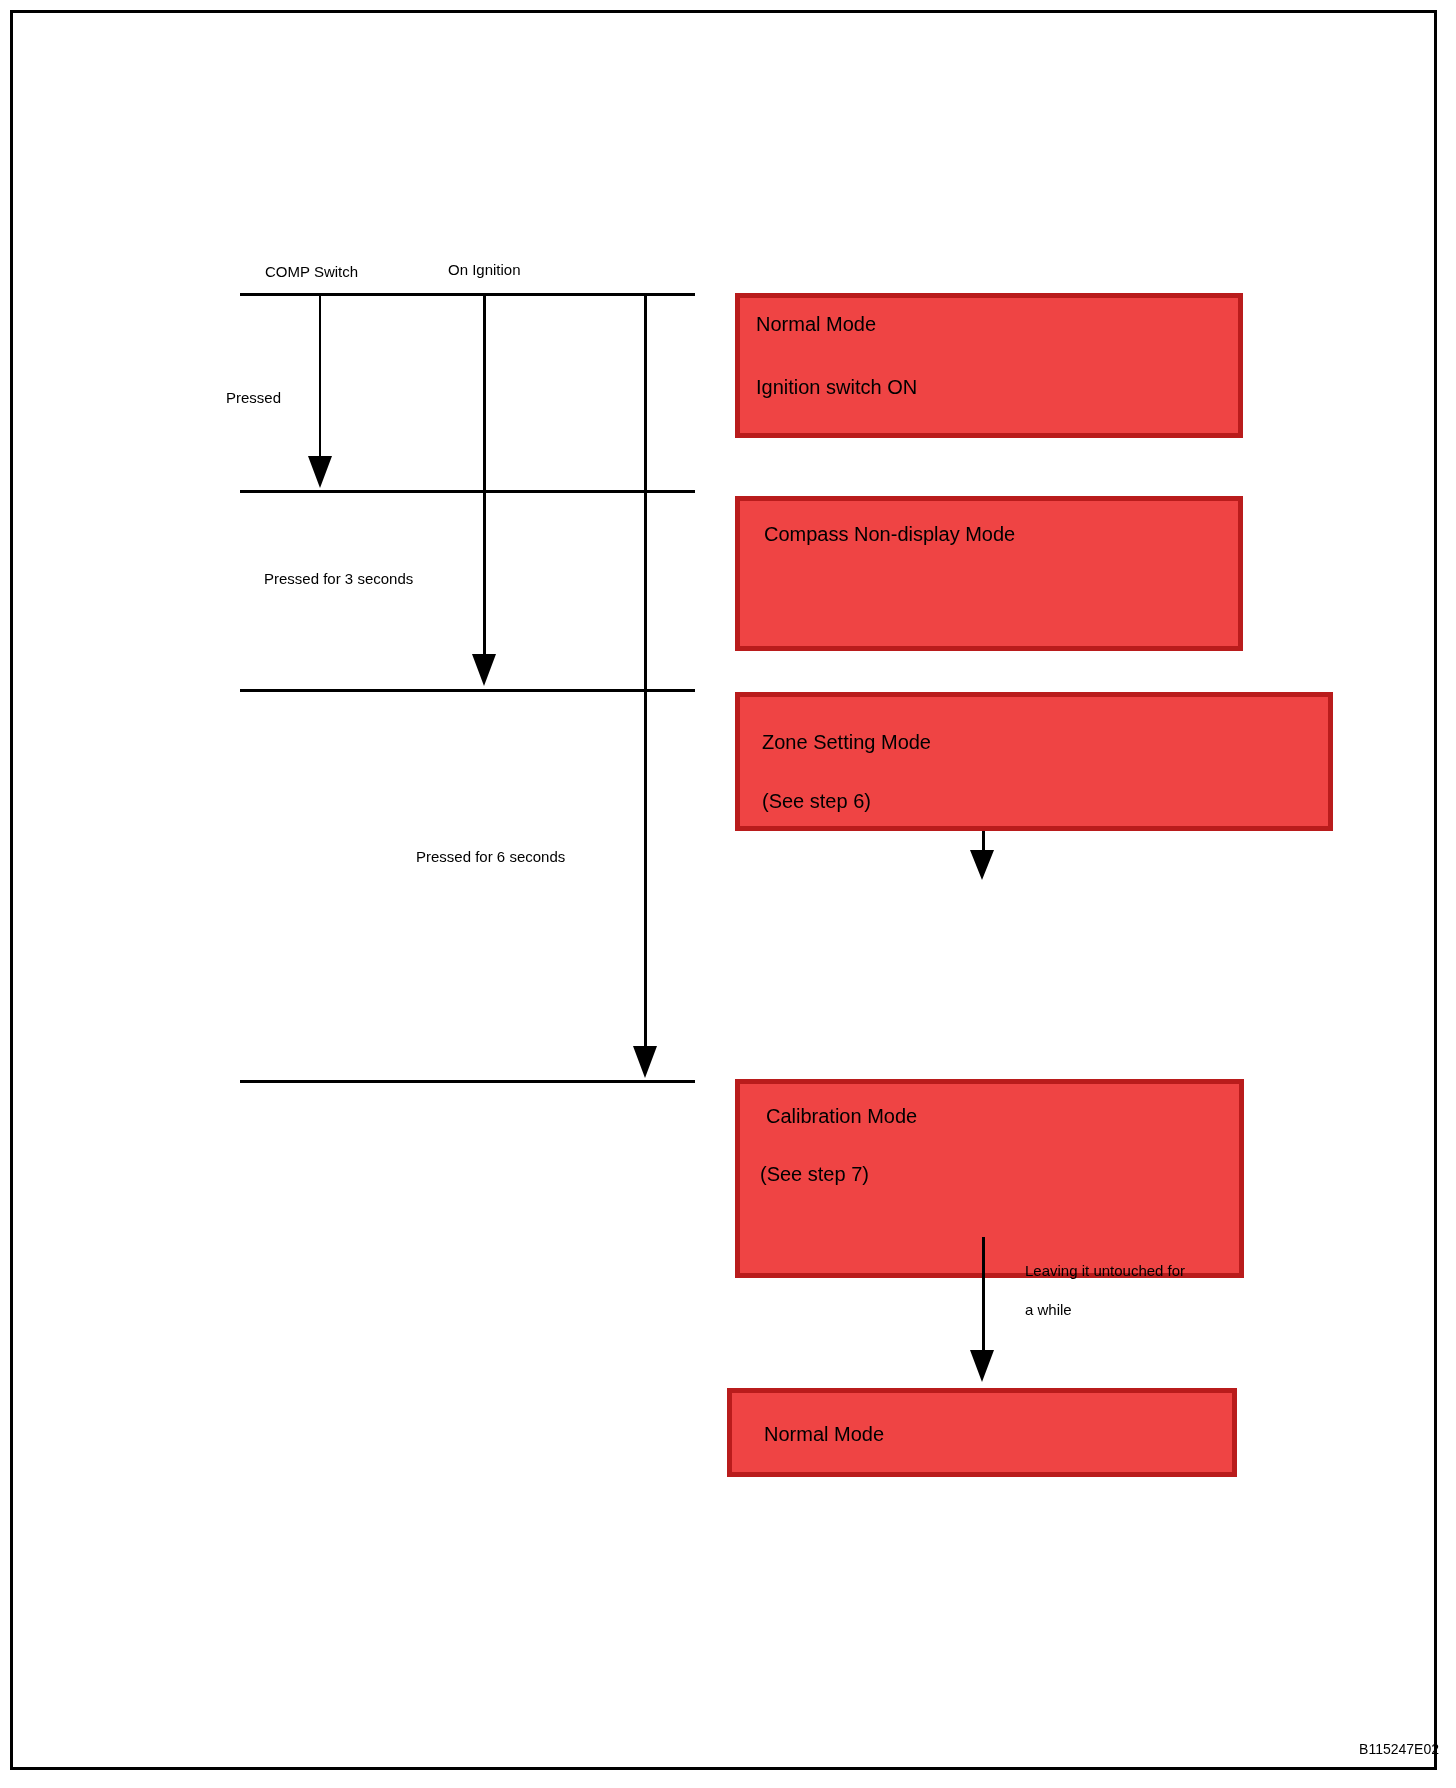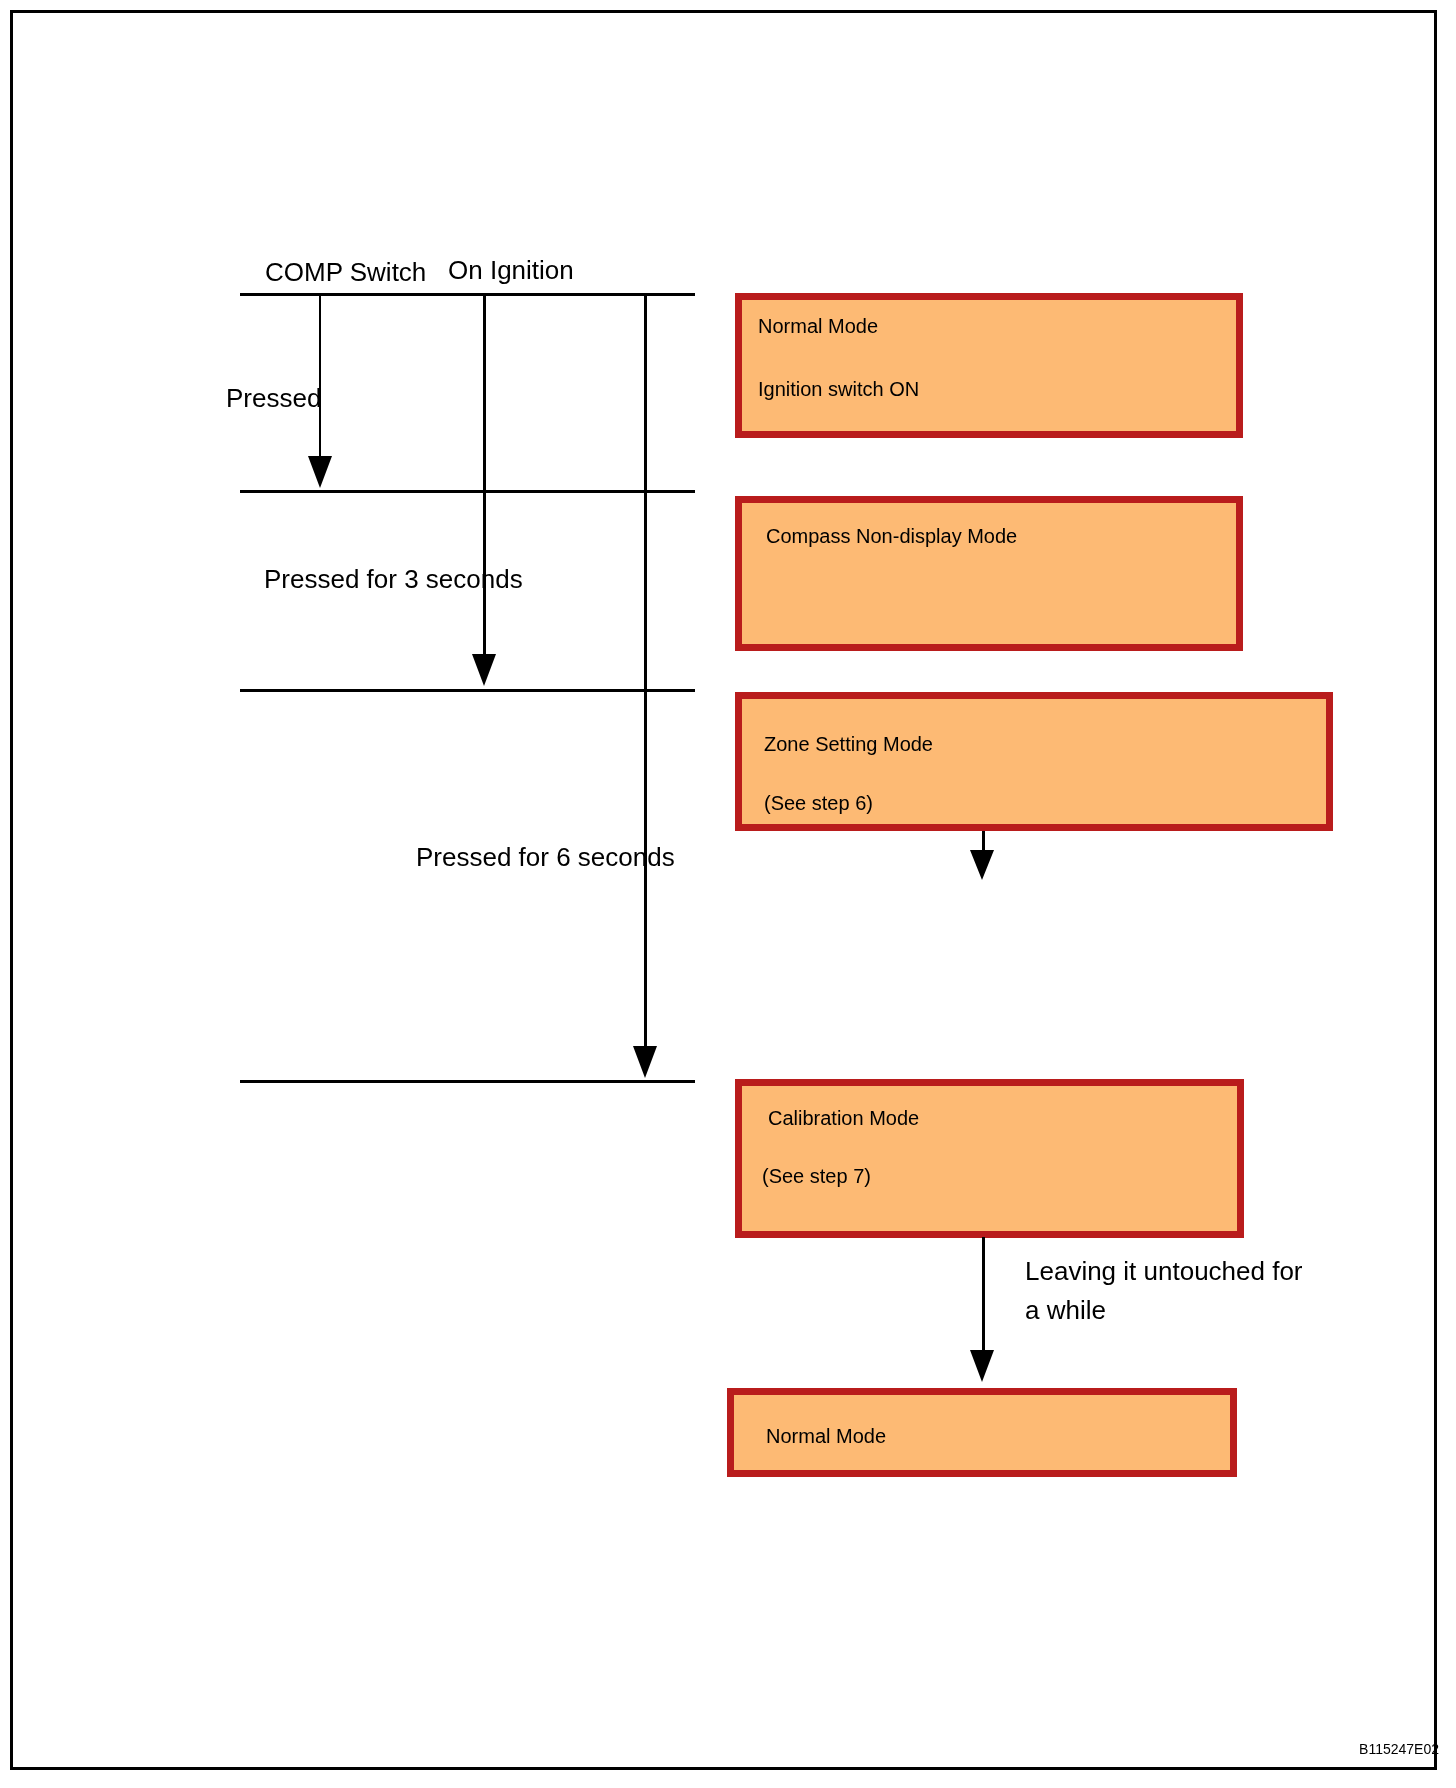--- a/index.html
+++ b/index.html
@@ -4,30 +4,30 @@
 <style>
   html,body{margin:0;padding:0;background:#ffffff;}
   .page{
     position:relative;width:1456px;height:1788px;background:#ffffff;
     font-family:"Liberation Sans", sans-serif;color:#000000;overflow:hidden;
   }
   .frame{
     position:absolute;left:10px;top:10px;width:1427px;height:1760px;
     border:3px solid #000;box-sizing:border-box;
   }
-  .lbl{position:absolute;font-size:26px;line-height:24px;white-space:nowrap;color:#000;}
+  .lbl{position:absolute;font-size:15px;line-height:24px;white-space:nowrap;color:#000;}
   .hrule{position:absolute;left:240px;width:455px;height:3px;background:#000;}
   .vline{position:absolute;width:3px;background:#000;}
   .arrowhead{
     position:absolute;width:0;height:0;
     border-left:12px solid transparent;border-right:12px solid transparent;
     border-top:32px solid #000;
   }
   .mbox{
-    position:absolute;border:7px solid #b91c1c;box-sizing:border-box;background:#fdba74;
+    position:absolute;border:5px solid #b91c1c;box-sizing:border-box;background:#ef4444;
   }
   .mbox .bl{position:absolute;font-size:20px;line-height:24px;white-space:nowrap;}
   
   #rule1{top:293px;} #rule2{top:490px;} #rule3{top:689px;} #rule4{top:1080px;}
   
   #hdr-comp{left:265px;top:260px;} #hdr-dur{left:448px;top:258px;}
   
   #lbl-pressed{left:226px;top:360px;margin-top:26px;}
   #lbl-p3{left:264px;top:567px;}
   #lbl-p6{left:416px;top:845px;}
@@ -40,21 +40,21 @@
   #h3{left:633px;top:1046px;}
   
   #box-normal{left:735px;top:293px;width:508px;height:145px;}
   #box-normal .l1{left:16px;top:14px;} #box-normal .l2{left:16px;top:77px;}
   #box-compass{left:735px;top:496px;width:508px;height:155px;padding-left:20px;}
   #box-compass .l1{left:24px;top:21px;}
   #box-zone{left:735px;top:692px;width:598px;height:139px;}
   #box-zone .l1{left:22px;top:33px;} #box-zone .l2{left:22px;top:92px;}
   #box-compsw{left:735px;top:879px;width:509px;height:162px;}
   #box-compsw .l1{left:26px;top:18px;} #box-compsw .l2{left:28px;top:85px;}
-  #box-calib{left:735px;top:1079px;width:509px;height:159px;}
+  #box-calib{left:735px;top:1079px;width:509px;height:199px;}
   #box-calib .l1{left:26px;top:20px;} #box-calib .l2{left:20px;top:78px;}
   #box-normal2{left:727px;top:1388px;width:510px;height:89px;}
   #box-normal2 .l1{left:32px;top:29px;}
   
   #ca1-shaft{left:982px;top:831px;height:24px;}
   #ca1-head{left:970px;top:850px;border-top-width:30px;}
   #ca2-shaft{left:982px;top:1237px;height:118px;}
   #ca2-head{left:970px;top:1350px;}
   
   #leaving1{left:1025px;top:1259px;}

